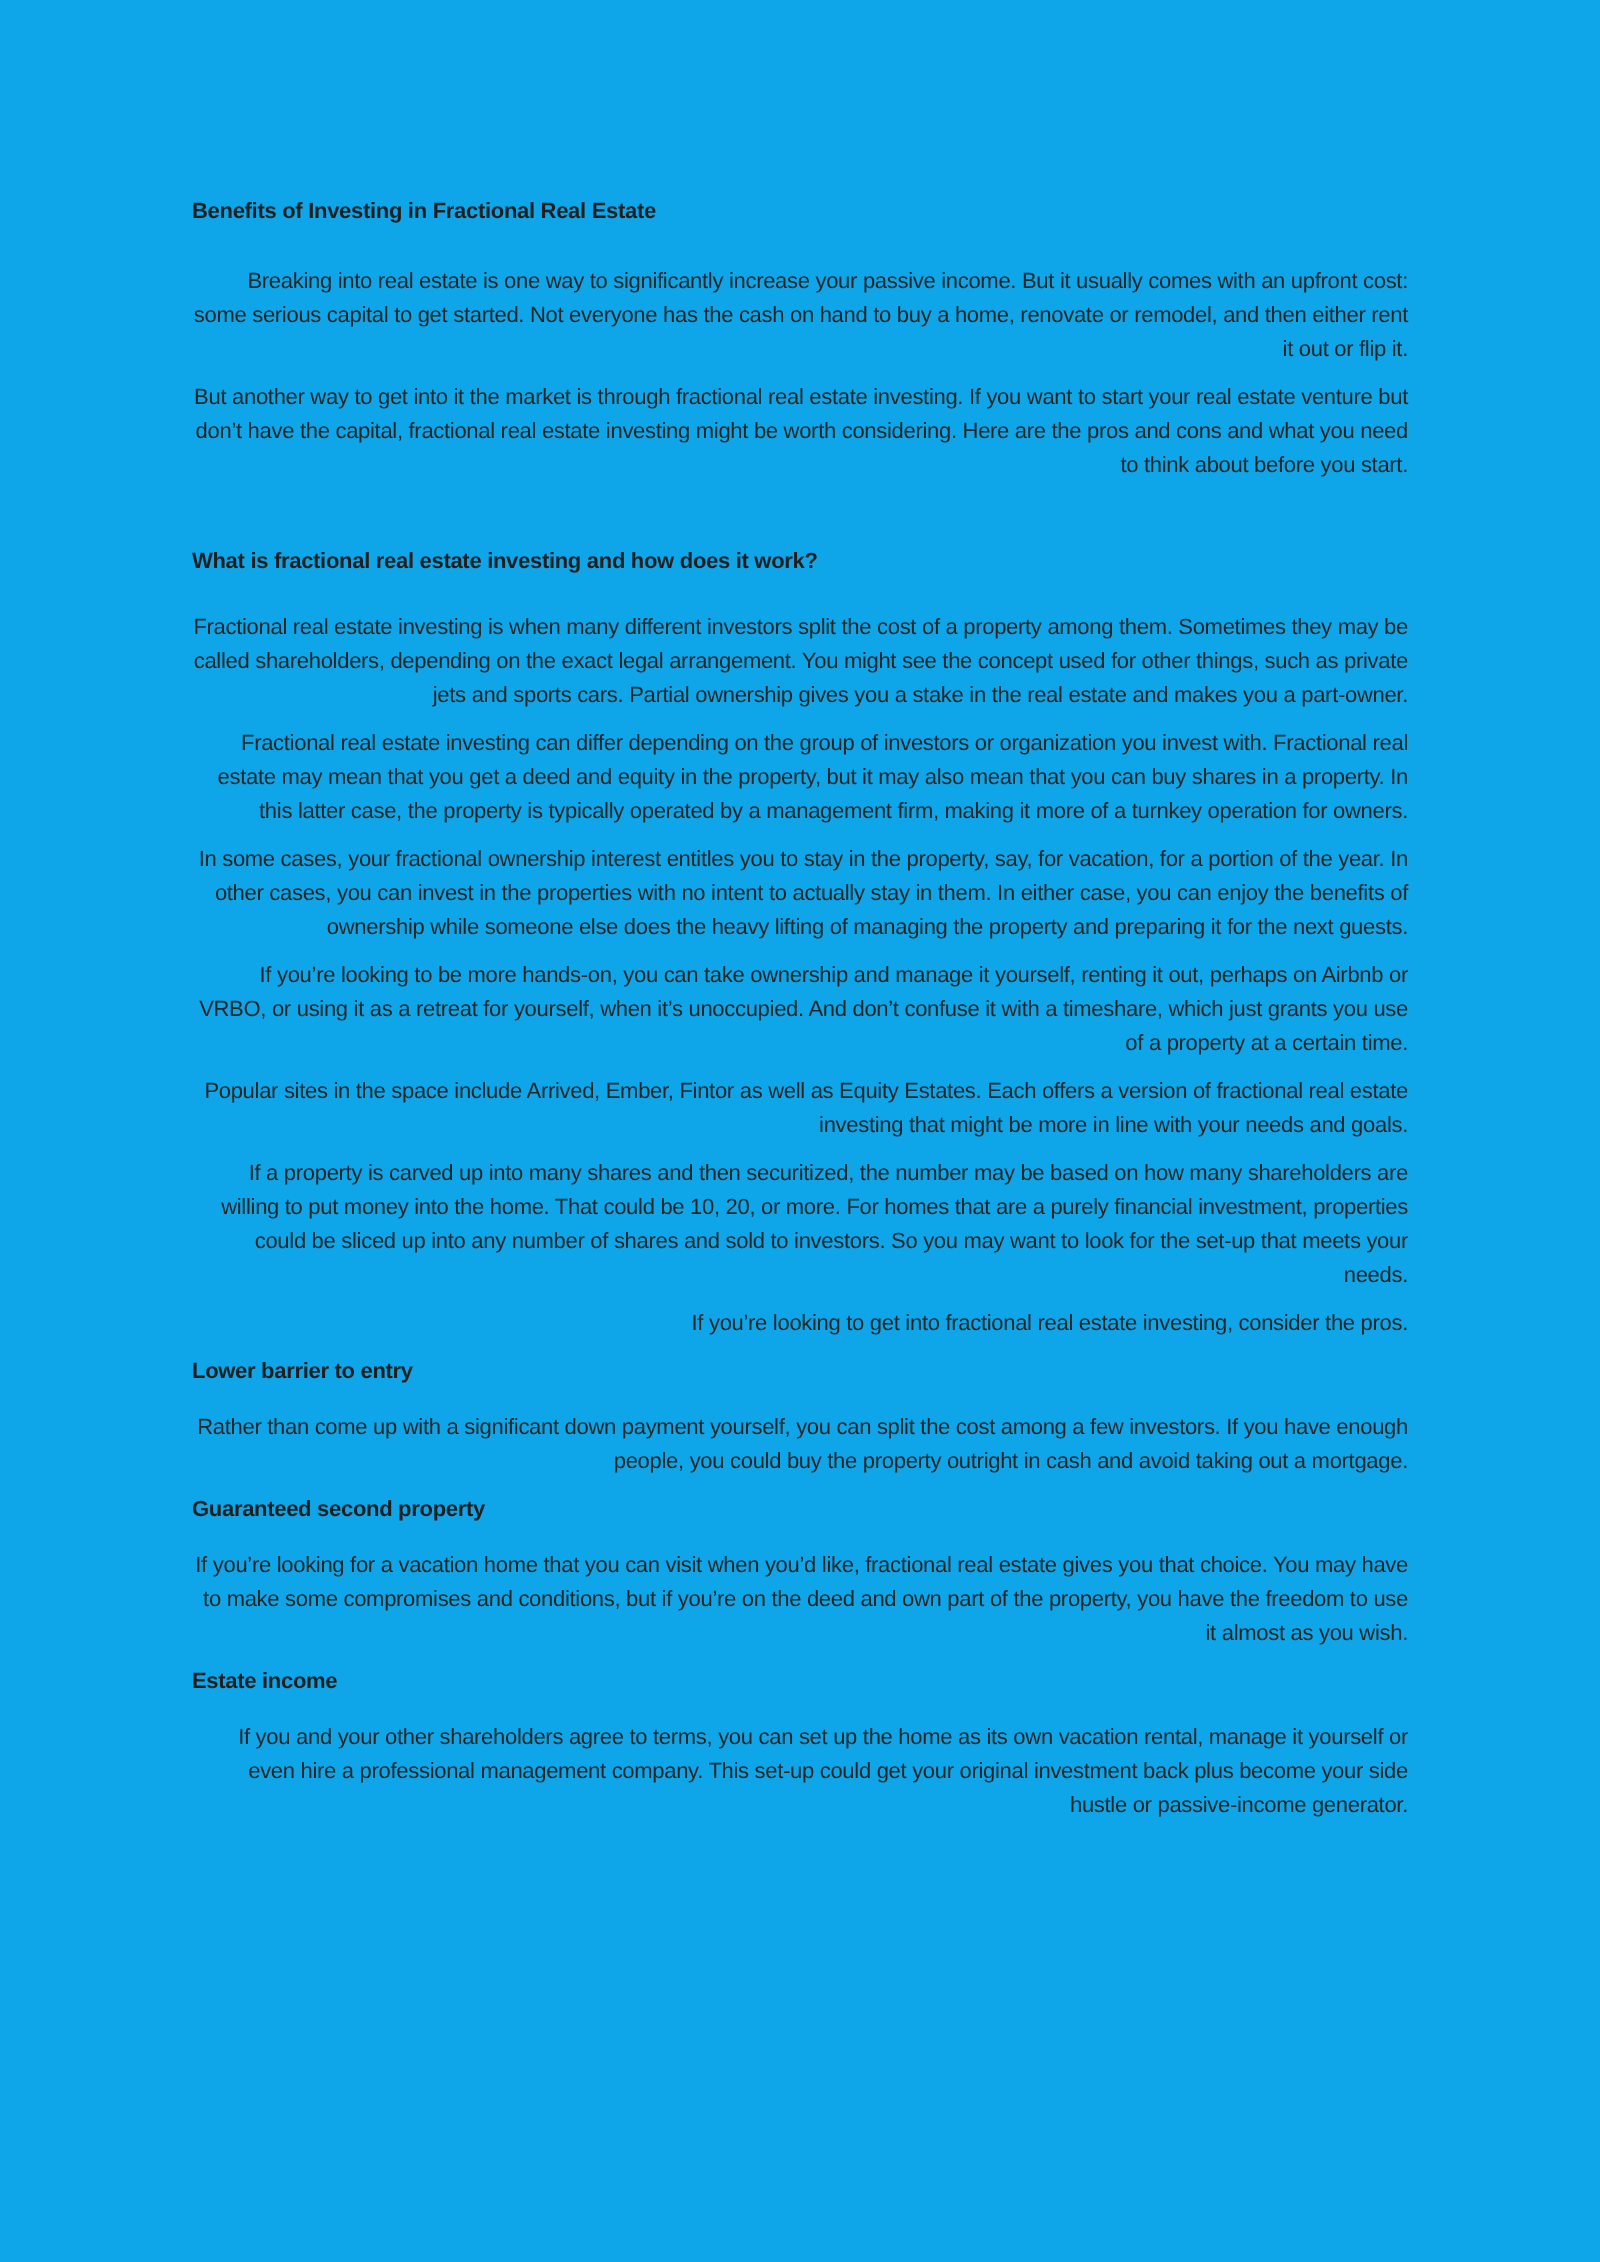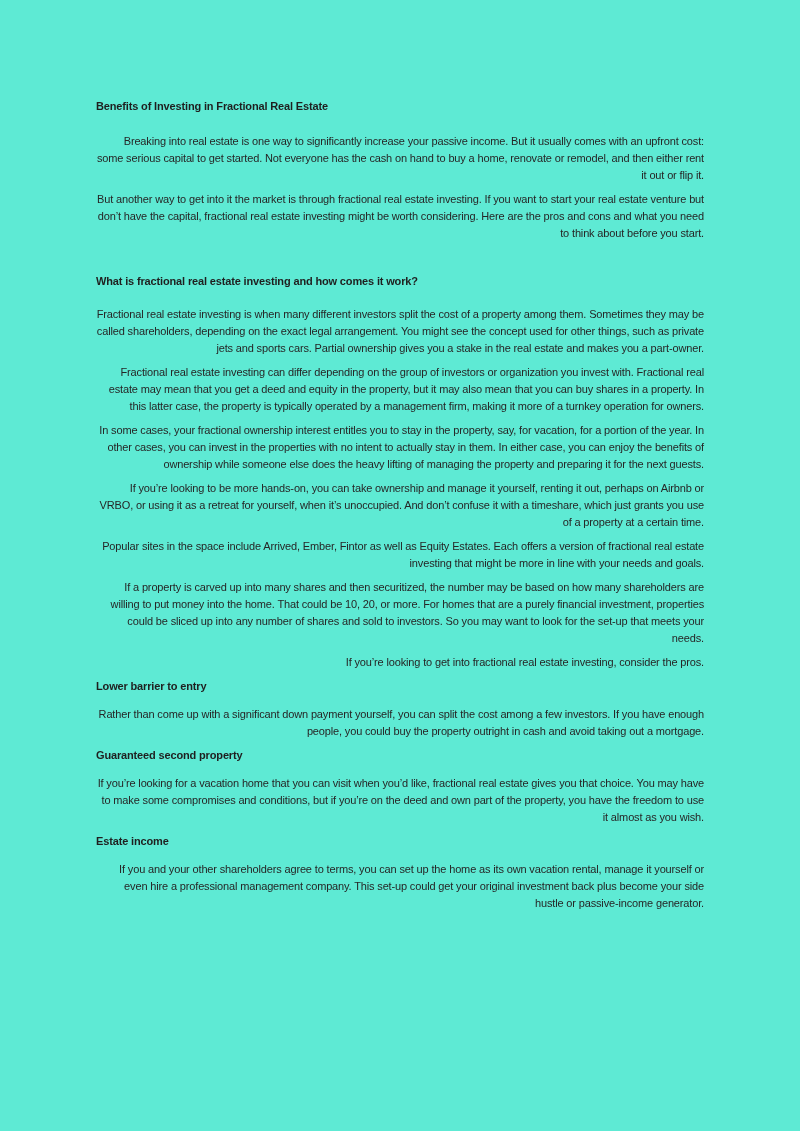--- a/index.html
+++ b/index.html
@@ -11,21 +11,21 @@
     width: 800px;
     height: 1131px;
     overflow: hidden;
     font-family: "Liberation Sans", "DejaVu Sans", sans-serif;
   }
   .page {
     box-sizing: border-box;
     width: 800px;
     height: 1131px;
     padding: 98px 96px 40px 96px;
-    background: #5eead4;
+    background: #0ea5e9;
     color: #262626;
     font-size: 11px;
     line-height: 17px;
     letter-spacing: -0.15px;
   }
   .doc-title {
     font-size: 11px;
     font-weight: bold;
     margin: 0 0 18px 0;
     color: #1f1f1f;
@@ -51,21 +51,21 @@
 <body>
 
 <div class="page">
 
   <h1 class="doc-title">Benefits of Investing in Fractional Real Estate</h1>
 
   <p class="para">Breaking into real estate is one way to significantly increase your passive income. But it usually comes with an upfront cost: some serious capital to get started. Not everyone has the cash on hand to buy a home, renovate or remodel, and then either rent it out or flip it.</p>
 
   <p class="para">But another way to get into it the market is through fractional real estate investing. If you want to start your real estate venture but don’t have the capital, fractional real estate investing might be worth considering. Here are the pros and cons and what you need to think about before you start.</p>
 
-  <h2 class="section-heading">What is fractional real estate investing and how comes it work?</h2>
+  <h2 class="section-heading">What is fractional real estate investing and how does it work?</h2>
 
   <p class="para">Fractional real estate investing is when many different investors split the cost of a property among them. Sometimes they may be called shareholders, depending on the exact legal arrangement. You might see the concept used for other things, such as private jets and sports cars. Partial ownership gives you a stake in the real estate and makes you a part-owner.</p>
 
   <p class="para">Fractional real estate investing can differ depending on the group of investors or organization you invest with. Fractional real estate may mean that you get a deed and equity in the property, but it may also mean that you can buy shares in a property. In this latter case, the property is typically operated by a management firm, making it more of a turnkey operation for owners.</p>
 
   <p class="para">In some cases, your fractional ownership interest entitles you to stay in the property, say, for vacation, for a portion of the year. In other cases, you can invest in the properties with no intent to actually stay in them. In either case, you can enjoy the benefits of ownership while someone else does the heavy lifting of managing the property and preparing it for the next guests.</p>
 
   <p class="para">If you’re looking to be more hands-on, you can take ownership and manage it yourself, renting it out, perhaps on Airbnb or VRBO, or using it as a retreat for yourself, when it’s unoccupied. And don’t confuse it with a timeshare, which just grants you use of a property at a certain time.</p>
 
   <p class="para">Popular sites in the space include Arrived, Ember, Fintor as well as Equity Estates. Each offers a version of fractional real estate investing that might be more in line with your needs and goals.</p>

